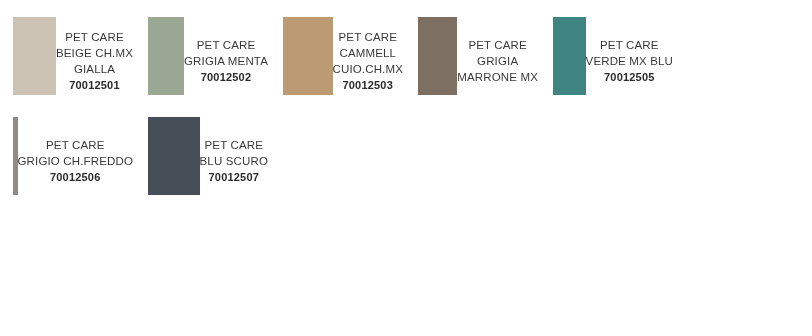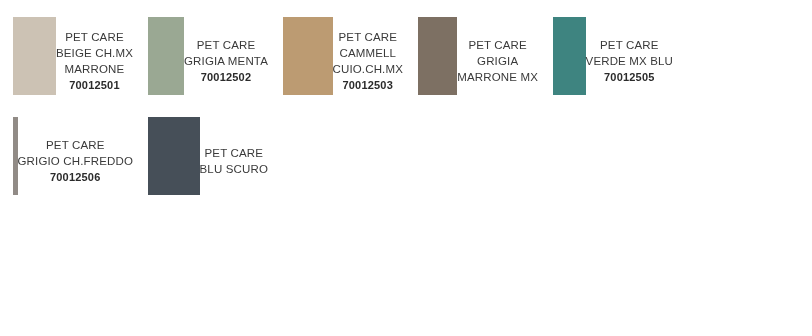--- a/index.html
+++ b/index.html
@@ -67,21 +67,21 @@
 </style>
 </head>
 <body style="background: rgb(255, 255, 255);">
 
 <div id="swatch-grid">
     <div class="swatch-card">
       <div class="swatch-chip" style="background: rgb(204, 194, 180);"></div>
       <div class="swatch-caption">
         <span class="caption-line">PET CARE</span>
         <span class="caption-line">BEIGE CH.MX</span>
-        <span class="caption-line">MARRONE</span>
+        <span class="caption-line">GIALLA</span>
         <span class="caption-code">70012501</span>
       </div>
     </div>
     <div class="swatch-card">
       <div class="swatch-chip" style="background: rgb(154, 168, 147);"></div>
       <div class="swatch-caption">
         <span class="caption-line">PET CARE</span>
         <span class="caption-line">GRIGIA MENTA</span>
         <span class="caption-code">70012502</span>
       </div>
@@ -117,15 +117,16 @@
         <span class="caption-line">PET CARE</span>
         <span class="caption-line">GRIGIO CH.FREDDO</span>
         <span class="caption-code">70012506</span>
       </div>
     </div>
     <div class="swatch-card">
       <div class="swatch-chip" style="background: rgb(70, 79, 88);"></div>
       <div class="swatch-caption">
         <span class="caption-line">PET CARE</span>
         <span class="caption-line">BLU SCURO</span>
+        <span class="caption-code">70012507</span>
       </div>
     </div>
   </div>
 
 </body></html>

